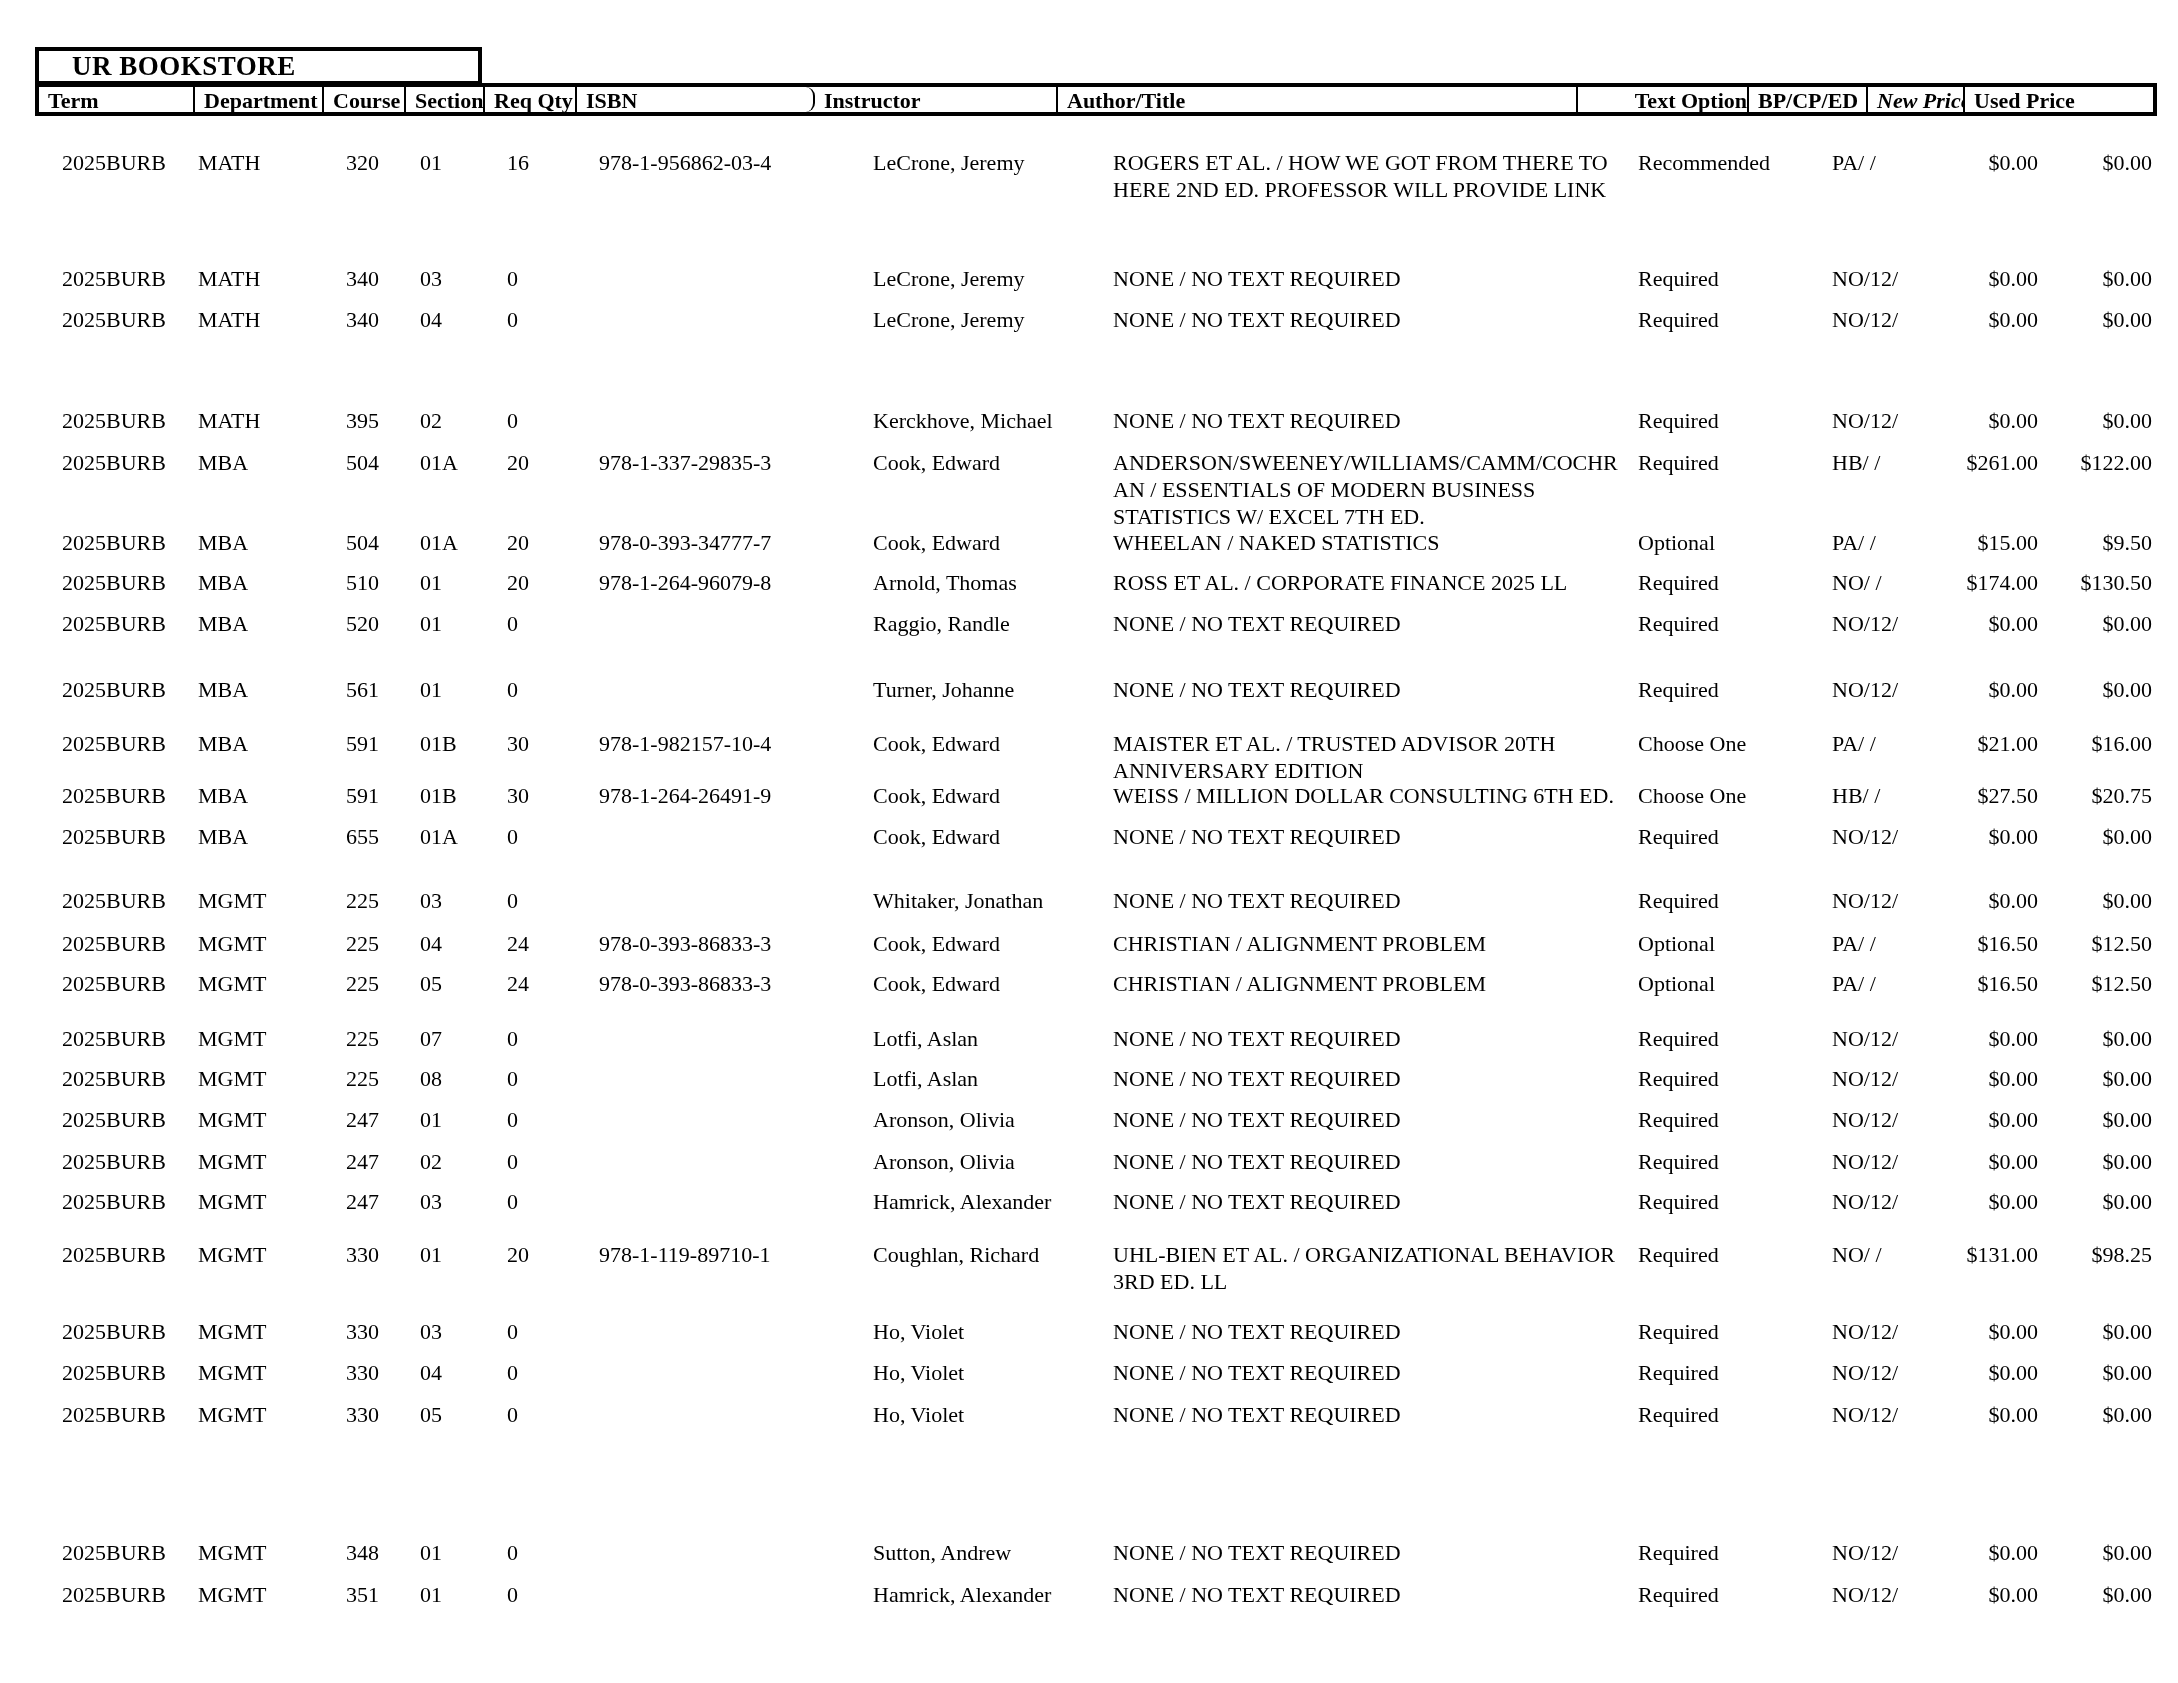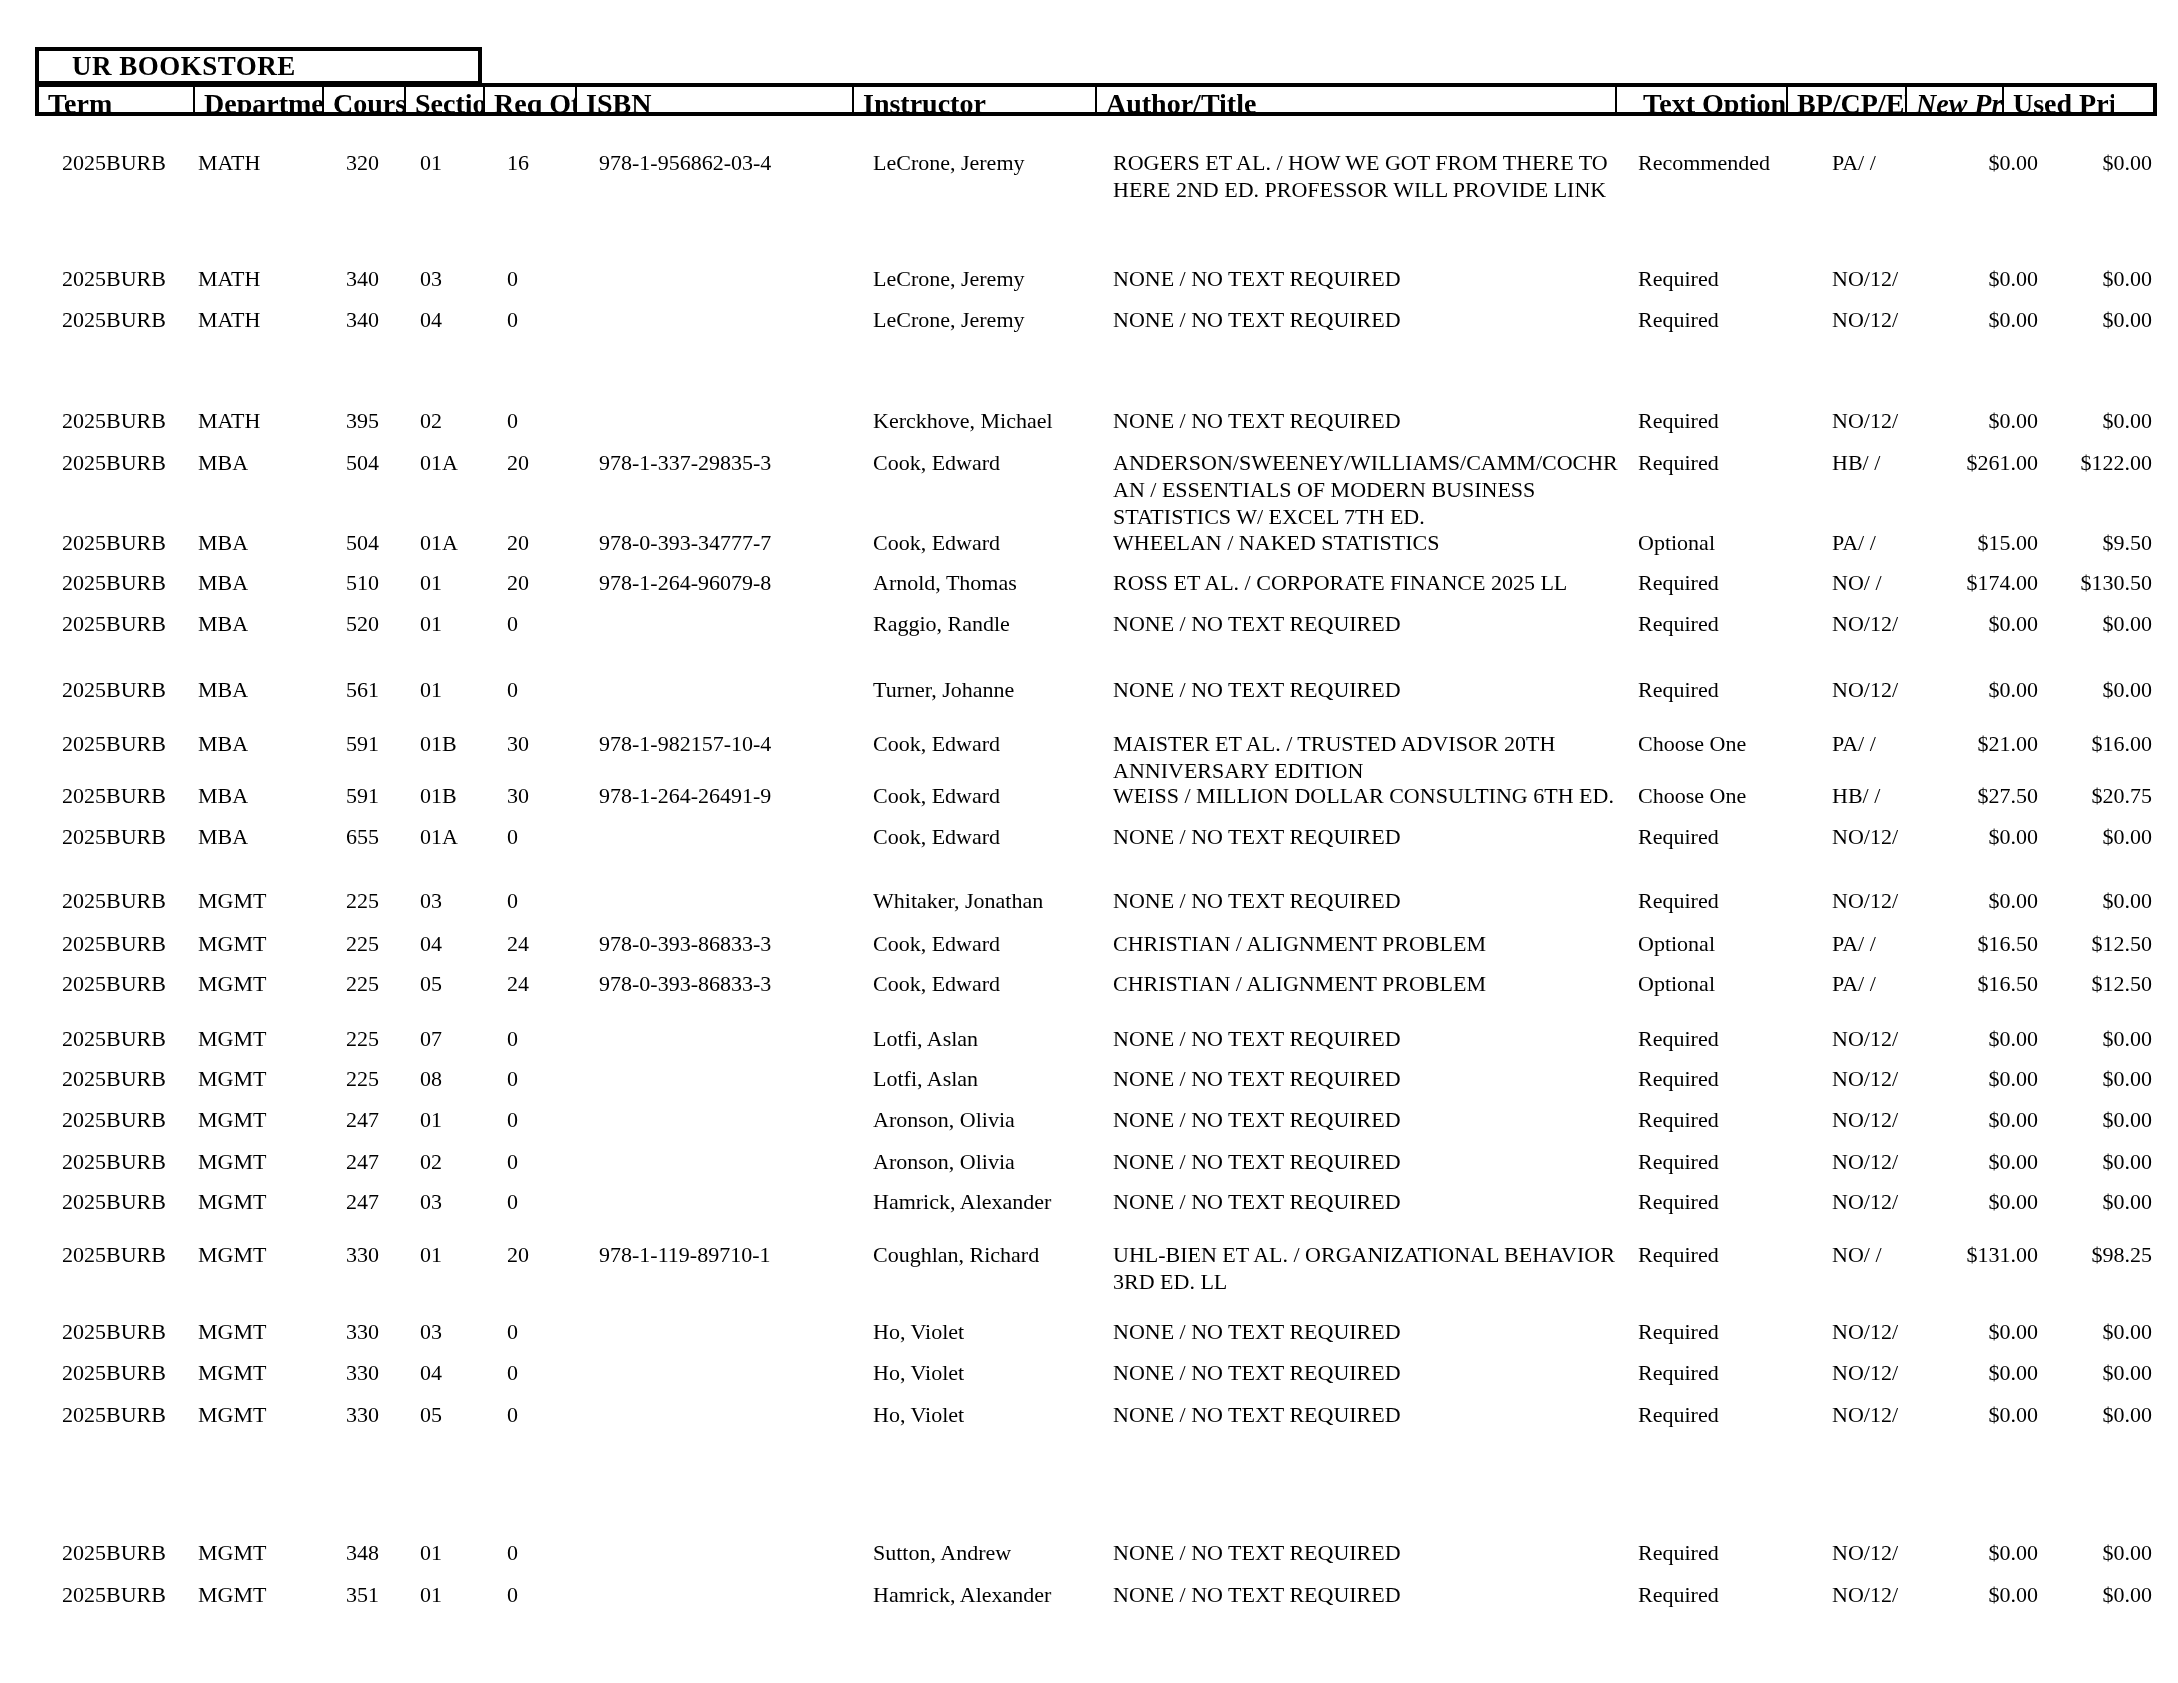--- a/index.html
+++ b/index.html
@@ -34,28 +34,28 @@
     left: 35px; top: 83px;
     width: 2122px; height: 33px;
     border: 4px solid #000;
     box-sizing: border-box;
     display: flex;
     background: #fff;
   }
   .hcell {
     box-sizing: border-box;
     border-right: 2px solid #000;
-    font-size: 28px; font-weight: bold;
+    font-size: 22px; font-weight: bold;
     padding: 1px 0 0 9px;
     white-space: nowrap; overflow: hidden;
     flex: 0 0 auto;
   }
   .hcell:last-child { border-right: none; }
   .hc0 { width: 156px; } .hc1 { width: 129px; } .hc2 { width: 82px; }
-  .hc3 { width: 79px; }  .hc4 { width: 92px; }  .hc5 { width: 277px; }
+  .hc3 { width: 79px; }  .hc4 { width: 92px; }  .hc5 { width: 238px; border-radius: 9px; }
   .hc6 { width: 243px; } .hc7 { width: 520px; } .hc8 { width: 171px; text-align: right; }
   .hc9 { width: 119px; } .hc10 { width: 97px; font-style: italic; } .hc11 { width: 110px; }
 
   
   #rows { position: absolute; inset: 0; }
   .row { position: absolute; left: 0; width: 2178px; font-size: 22px; line-height: 27px; }
   .cell { position: absolute; top: 0; white-space: nowrap; }
   .c-term       { left: 62px; }
   .c-dept       { left: 198px; }
   .c-course     { left: 346px; }

